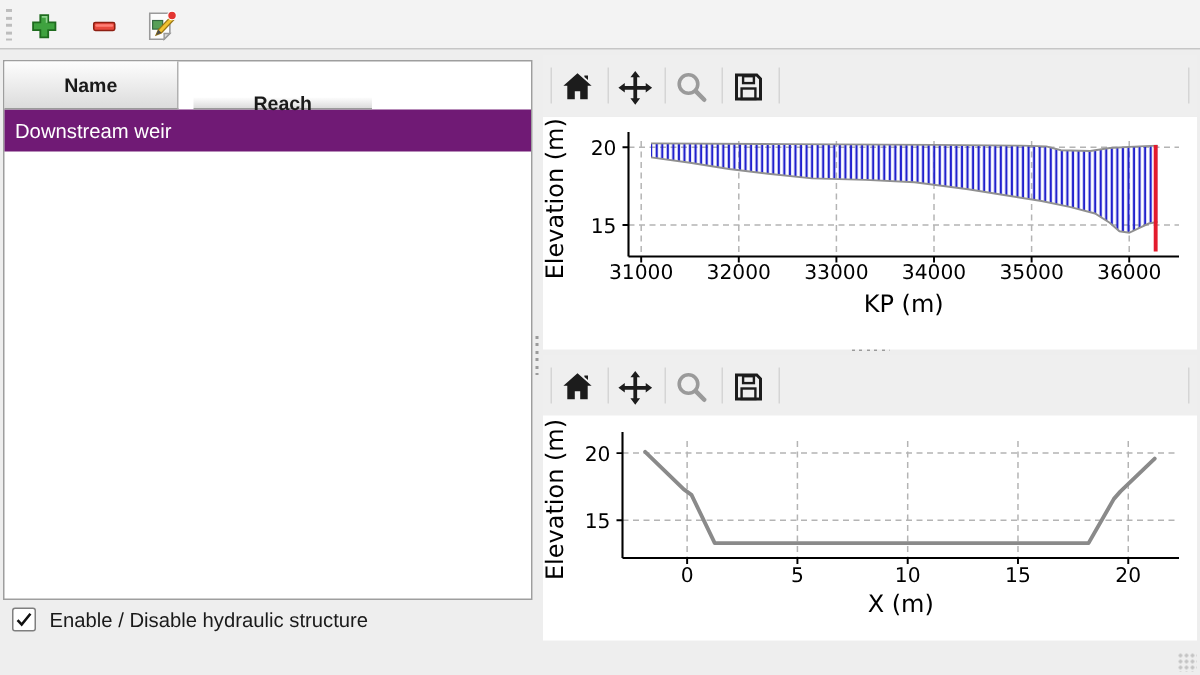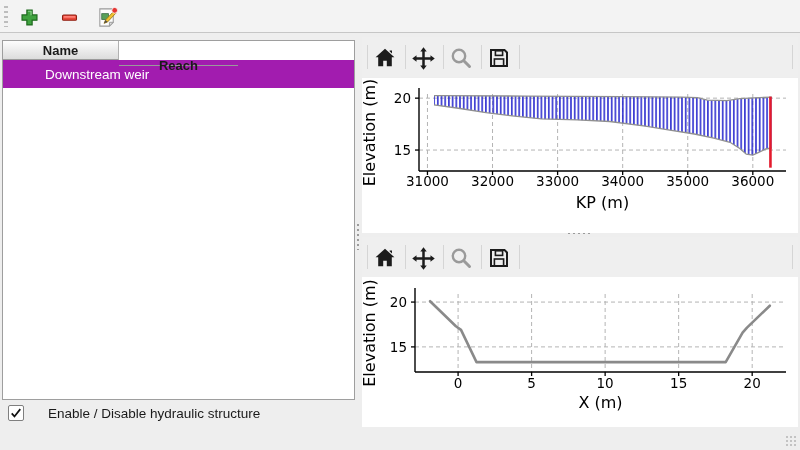--- a/index.html
+++ b/index.html
@@ -14,35 +14,35 @@
     background:repeating-linear-gradient(#bdbdbd 0 2px, transparent 2px 5px);
     background-size:2px 100%; background-repeat:repeat-x; }
   .tbtn { position:absolute; top:4px; width:26px; height:26px; border:none; background:transparent;
     display:flex; align-items:center; justify-content:center; cursor:pointer; }
   .tbtn:nth-of-type(1){ left:15px; } 
   .tbtn svg { display:block; }
 
   
   .table { position:absolute; left:2px; top:40px; width:353px; height:360px;
     background:#ffffff; border:1px solid #9e9e9e; }
-  .thead { display:flex; height:19px; }
+  .thead { display:flex; height:32px;gap:10px; }
   .th { background:linear-gradient(#fdfdfd, #dcdcdc); border-right:1px solid #b1b1b1;
     border-bottom:1px solid #9a9a9a; font-weight:bold; font-size:13px; color:#1a1a1a;
     display:flex; align-items:center; justify-content:center; }
   .th:last-child { border-right:none; }
   .trow { display:flex; height:28px; }
-  .trow.selected { background:#a21caf; color:#ffffff;padding-left:35px; }
+  .trow.selected { background:#701a75; color:#ffffff; }
   .td { font-size:13.5px; display:flex; align-items:center; padding-left:7px;
     border-right:1px solid #4f9bcb; overflow:hidden; white-space:nowrap; }
   .td:last-child { border-right:none; }
   .cw0 { width:116px; } .cw1 { width:119px;margin-top:24px; } .cw2 { width:116px; }
 
   
   .checkbox-row { position:absolute; left:8px; top:405px; display:flex; align-items:center;
-    gap:24px; cursor:pointer; }
+    gap:9px; cursor:pointer; }
   .cbbox { width:16px; height:16px; background:#ffffff; border:1px solid #7f7f7f;
     border-radius:2px; display:flex; align-items:center; justify-content:center; }
   .cblabel { font-size:13.5px; color:#1a1a1a; }
 
   
   .vsplit { position:absolute; left:356px; top:224px; width:4px; height:26px; cursor:col-resize; }
   .vsplit .dots { width:2px; height:100%; margin:0 auto;
     background:repeating-linear-gradient(#9b9b9b 0 2px, transparent 2px 5px); }
   .hsplit { position:absolute; left:568px; top:231px; width:25px; height:4px; cursor:row-resize; }
   .hsplit .dots { height:2px; width:100%; margin-top:1px;

